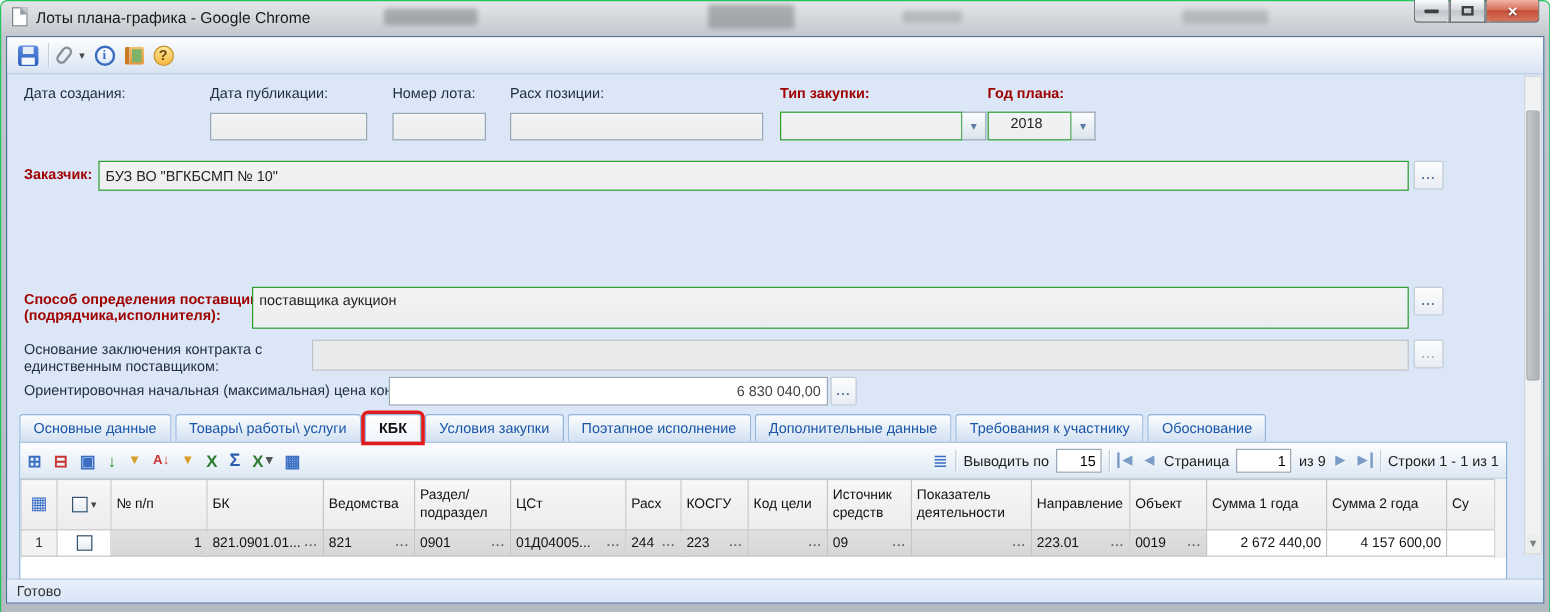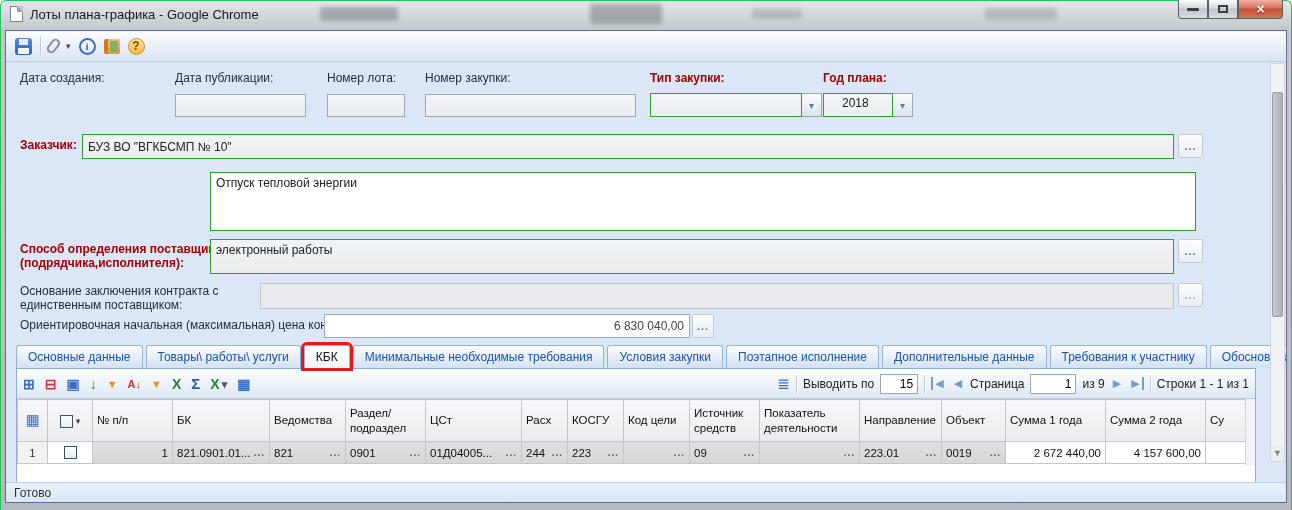--- a/index.html
+++ b/index.html
@@ -44,21 +44,21 @@
   .fld.num { justify-content:flex-end; color:#444; }
   .ddl { position:absolute; display:flex; }
   .ddl .box { flex:1; border:1px solid #2e9e2e; background:linear-gradient(#f2f3f4,#eceeef); font-size:12px; padding:2px 18px; color:#222; }
   .ddl .arrow { width:20px; border:1px solid #9aa7b5; border-left:none; background:linear-gradient(#fdfdfd,#dbe3ec); display:flex; align-items:center; justify-content:center; color:#5a7ba5; font-size:10px; cursor:pointer; }
   .dots-btn { position:absolute; width:25px; height:24px; border:1px solid #c3cbd4; background:linear-gradient(#fcfdfd,#e9edf2); color:#5a7ba5; font-weight:bold; font-size:11px; letter-spacing:1px; display:flex; align-items:center; justify-content:center; cursor:pointer; border-radius:2px; }
   .dots-btn.disabled { color:#a9b8cb; cursor:default; }
   textarea.fld { resize:none; font-family:"Liberation Sans",sans-serif; padding:3px 5px; display:block; }
   
   .tabs { position:absolute; left:10px; top:312px; right:30px; height:25px; display:flex; gap:3px; align-items:flex-end; }
   .tab { height:23px; padding:0 11px; display:flex; align-items:center; font-size:12px; color:#1a56a8; background:linear-gradient(#fbfdfe,#d3e1f2); border:1px solid #93b5dd; border-bottom:none; border-radius:3px 3px 0 0; white-space:nowrap; cursor:pointer;text-align:right; }
-  .tab.active { color:#111; font-weight:normal; background:linear-gradient(#ffffff,#eef3fa); position:relative; z-index:2; box-shadow:0 0 0 3px #e01b1b; }
+  .tab.active { color:#111; font-weight:bold; background:linear-gradient(#ffffff,#eef3fa); position:relative; z-index:2; box-shadow:0 0 0 3px #e01b1b; }
   
   .grid-panel { position:absolute; left:10px; top:337px; width:1240px; height:116px; background:#fff; border:1px solid #8ab0d8; }
   .grid-toolbar { height:30px; background:linear-gradient(#fdfefe,#dde8f4); border-bottom:1px solid #b9cce2; display:flex; align-items:center; padding:0 6px; }
   .gt-left { display:flex; align-items:center; gap:10px; }
   .gicon { font-size:14px; line-height:14px; cursor:pointer; font-weight:bold; white-space:nowrap; }
   .gicon.c-blue { color:#3b6fc4; } .gicon.c-red { color:#cc3333; } .gicon.c-green { color:#2e8b2e; }
   .gicon.c-amber { color:#d89c2a; } .gicon.c-excel { color:#2e7d32; } .gicon.c-sigma { color:#2a5caa; font-size:15px; }
   .gicon.small { font-size:11px; }
   .gt-right { margin-left:auto; display:flex; align-items:center; gap:6px; font-size:12px; color:#222; }
   .pg-sep { width:1px; height:18px; background:#c3cedb; box-shadow:1px 0 0 #fff; }
@@ -124,59 +124,57 @@
       <div class="clip"></div>
       <div class="caret">▾</div>
       <div class="info-ic">i</div>
       <div class="book-ic"></div>
       <div class="help-ic">?</div>
     </div>
 
     <div class="lbl" style="left:14px;top:40px;">Дата создания:</div>
     <div class="lbl" style="left:169px;top:40px;">Дата публикации:</div>
     <div class="lbl" style="left:321px;top:40px;">Номер лота:</div>
-    <div class="lbl" style="left:419px;top:40px;">Номер закупки:</div>
+    <div class="lbl" style="left:419px;top:40px;">Расх позиции:</div>
     <div class="lbl req" style="left:644px;top:40px;">Тип закупки:</div>
     <div class="lbl req" style="left:817px;top:40px;">Год плана:</div>
 
     <div class="fld" style="left:169px;top:63px;width:131px;height:23px;"></div>
     <div class="fld" style="left:321px;top:63px;width:78px;height:23px;"></div>
     <div class="fld" style="left:419px;top:63px;width:211px;height:23px;"></div>
     <div class="ddl" style="left:644px;top:62px;width:172px;height:24px;">
       <div class="box"></div>
       <div class="arrow">▾</div>
     </div>
     <div class="ddl" style="left:817px;top:62px;width:90px;height:24px;">
       <div class="box">2018</div>
       <div class="arrow">▾</div>
     </div>
 
     <div class="lbl req" style="left:14px;top:107px;">Заказчик:</div>
     <div class="fld green" style="left:76px;top:103px;width:1092px;height:25px;">БУЗ ВО "ВГКБСМП № 10"</div>
     <div class="dots-btn" style="left:1172px;top:103px;">...</div>
 
-    <textarea class="fld green white" style="left: 204px; top: 141px; width: 986px; height: 59px;">Отпуск тепловой энергии</textarea>
 
     <div class="lbl req" style="left:14px;top:211px;width:230px;">Способ определения поставщика (подрядчика,исполнителя):</div>
-    <div class="fld green" style="left:204px;top:208px;width:964px;height:35px;align-items:flex-start;padding-top:3px;">электронный работы</div>
+    <div class="fld green" style="left:204px;top:208px;width:964px;height:35px;align-items:flex-start;padding-top:3px;">поставщика аукцион</div>
     <div class="dots-btn" style="left:1172px;top:208px;">...</div>
 
     <div class="lbl" style="left:14px;top:253px;width:240px;white-space:normal;">Основание заключения контракта с единственным поставщиком:</div>
     <div class="fld disabled" style="left:254px;top:252px;width:914px;height:26px;"></div>
     <div class="dots-btn disabled" style="left:1172px;top:252px;">...</div>
 
     <div class="lbl" style="left:14px;top:287px;">Ориентировочная начальная (максимальная) цена контракта:</div>
     <div class="fld white num" style="left:318px;top:283px;width:366px;height:24px;">6 830 040,00</div>
     <div class="dots-btn" style="left:686px;top:283px;width:22px;">...</div>
 
     <div class="tabs">
       <div class="tab">Основные данные</div>
       <div class="tab">Товары\ работы\ услуги</div>
       <div class="tab active">КБК</div>
-      <div class="tab">Минимальные необходимые требования</div>
       <div class="tab">Условия закупки</div>
       <div class="tab">Поэтапное исполнение</div>
       <div class="tab">Дополнительные данные</div>
       <div class="tab">Требования к участнику</div>
       <div class="tab">Обоснование</div>
     </div>
 
     <div class="grid-panel">
       <div class="grid-toolbar">
         <div class="gt-left">

